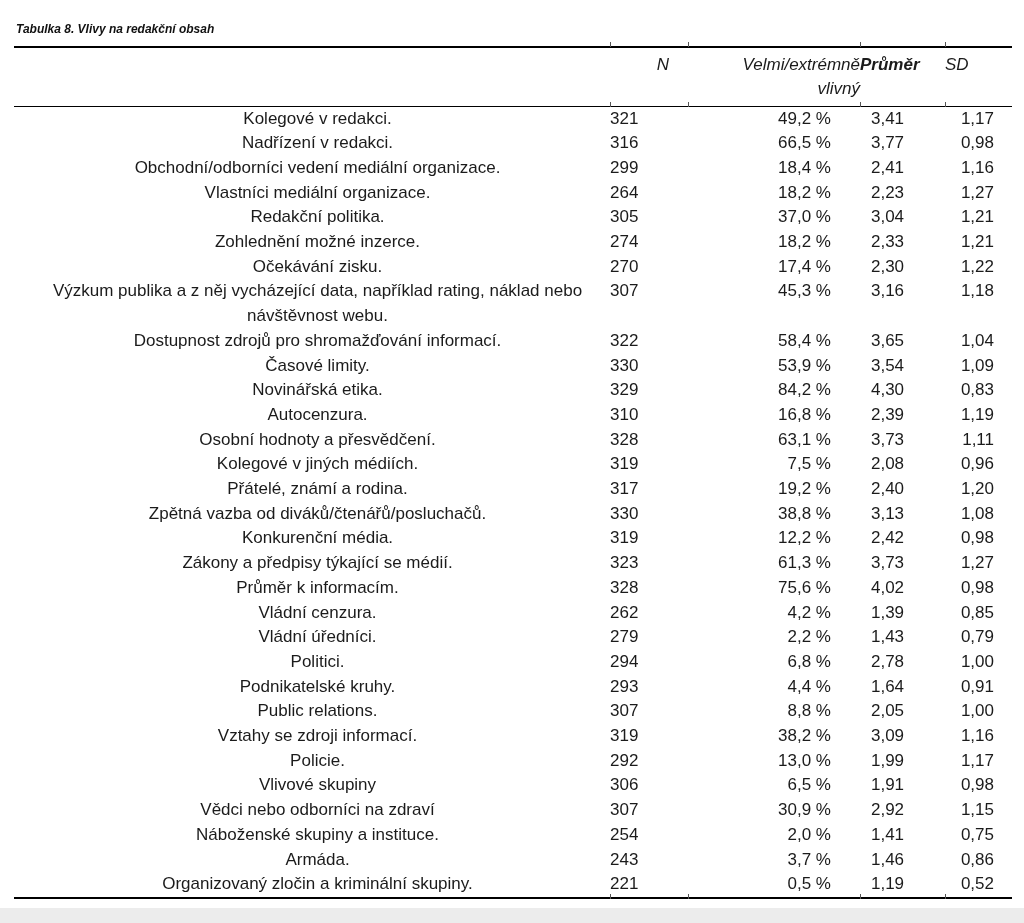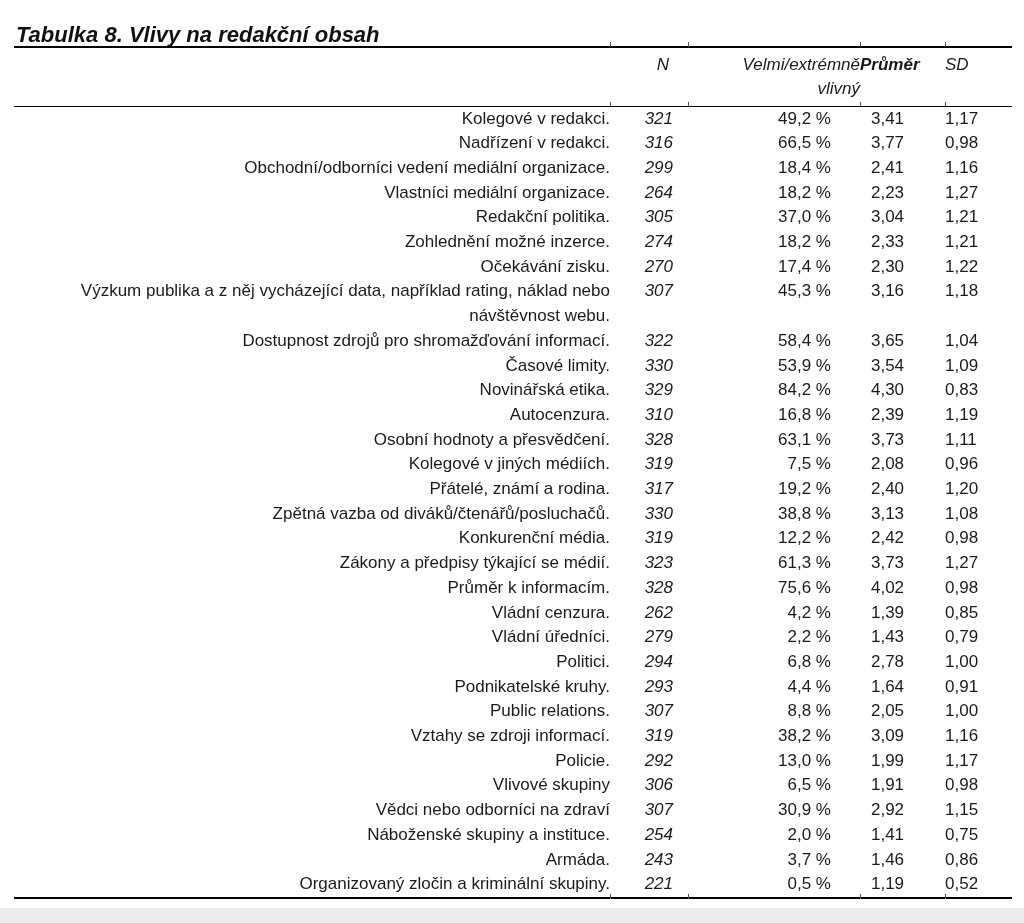--- a/index.html
+++ b/index.html
@@ -15,21 +15,21 @@
     position: relative;
     width: 1024px;
     height: 923px;
     background: #ffffff;
     overflow: hidden;
   }
   .table-title {
     position: absolute;
     left: 16px;
     top: 22px;
-    font-size: 22px;
+    font-size: 12px;
     font-weight: bold;
     font-style: italic;
     color: #111;
     white-space: nowrap;
   }
   .tablewrap {
     position: absolute;
     left: 14px;
     top: 46px;
     width: 998px;
@@ -64,25 +64,25 @@
   thead th.c-mean { padding-right: 44px; font-weight: bold; }
   thead th.c-sd   { text-align: left; padding-right: 22px; }
   .hwrap { display: inline-block; max-width: 155px; }
 
   tbody td {
     padding: 0;
     line-height: 24.7px;
     vertical-align: top;
     overflow: hidden;
   }
-  td.c-label { padding-left: 11px; text-align: right; }
-  td.c-n     { text-align: right; padding-right: 15px; font-style: italic; }
+  td.c-label { padding-left: 11px; text-align: center; }
+  td.c-n     { text-align: left; padding-right: 15px; }
   td.c-pct   { text-align: right; padding-right: 29px; }
   td.c-mean  { text-align: center; padding-right: 30px; }
-  td.c-sd    { text-align: left; padding-right: 18px; }
+  td.c-sd    { text-align: right; padding-right: 18px; }
 
   .tick {
     position: absolute;
     width: 1px;
     height: 5px;
     background: #555;
   }
   .bottom-band {
     position: absolute;
     left: 0;

